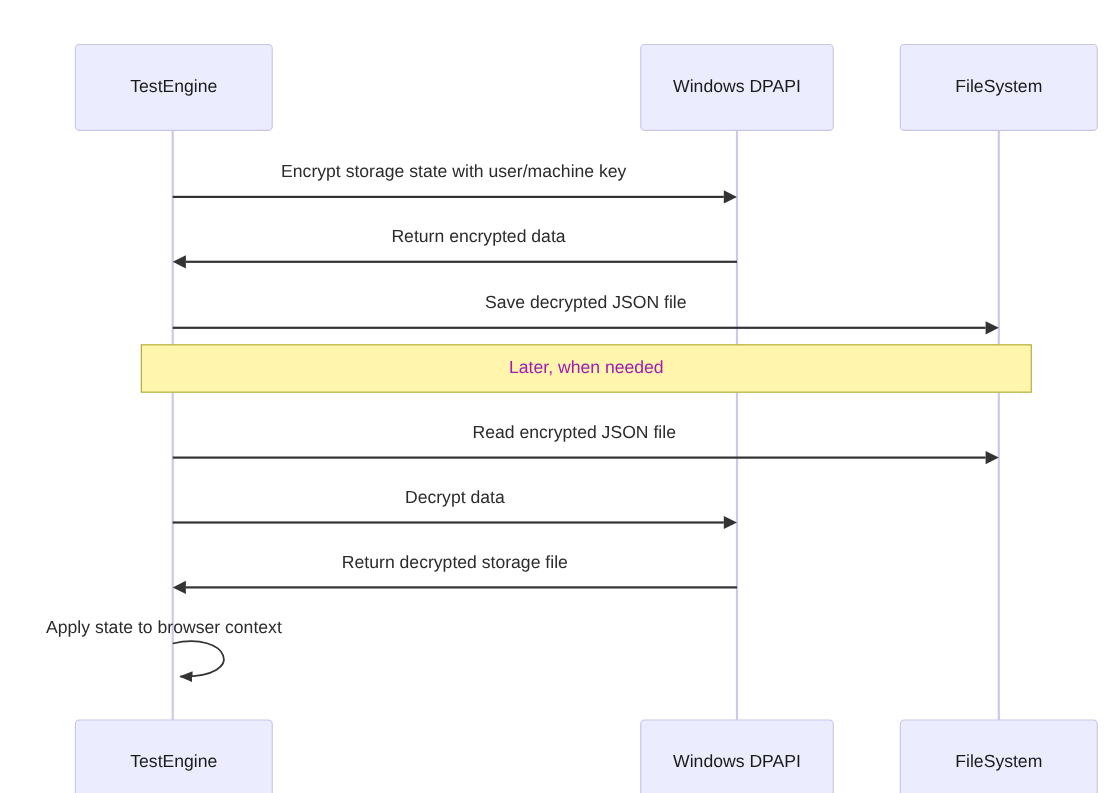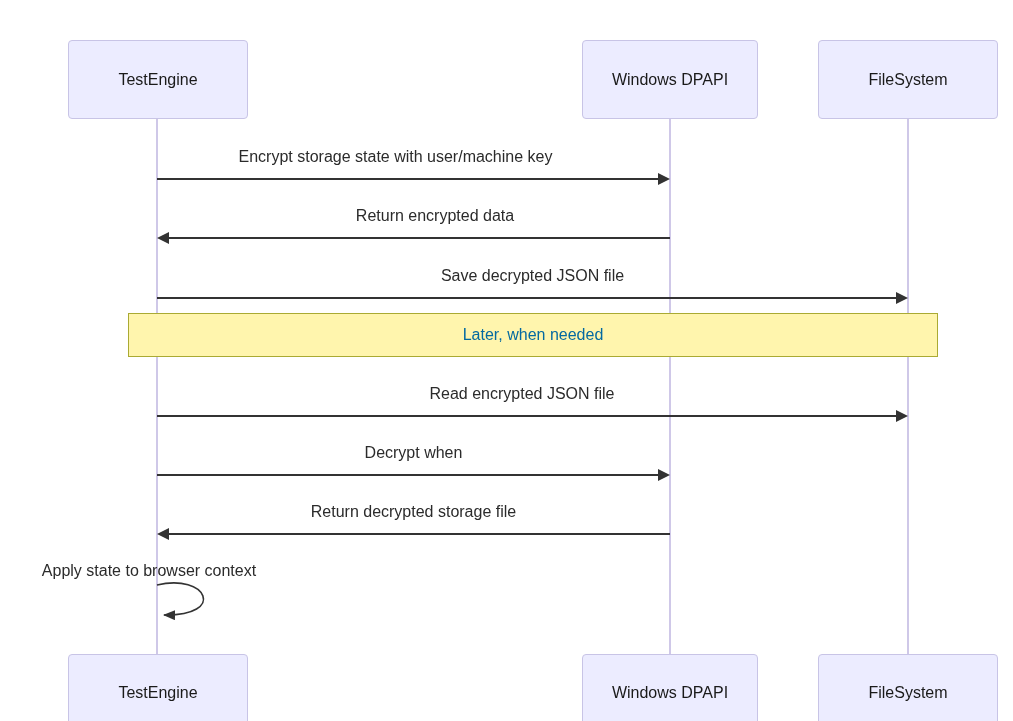--- a/index.html
+++ b/index.html
@@ -70,21 +70,21 @@
     top: 293px;
     width: 810px;
     height: 44px;
     box-sizing: border-box;
     background: #fff5ad;
     border: 1px solid #aaaa33;
     display: flex;
     align-items: center;
     justify-content: center;
     font-size: 16px;
-    color: #0369a1;
+    color: #a21caf;
   }
   .self-loop-svg {
     position: absolute;
     left: 145px;
     top: 556px;
     width: 100px;
     height: 50px;
   }
 </style>
 </head>
@@ -99,41 +99,41 @@
   <div class="actor-box top" style="left:68px;width:180px">
     <span class="actor-label">TestEngine</span>
   </div>
   <div class="actor-box top" style="left:582px;width:176px">
     <span class="actor-label">Windows DPAPI</span>
   </div>
   <div class="actor-box top" style="left:818px;width:180px">
     <span class="actor-label">FileSystem</span>
   </div>
 
-  <div class="msg-label" style="left:139px;width:513px;top:126px">Encrypt storage state with user/machine key</div>
+  <div class="msg-label" style="left:156px;width:513px;top:126px">Encrypt storage state with user/machine key</div>
   <div class="msg-line" style="left:157px;width:501px;top:158px"></div>
   <div class="head right" style="left:658px;top:153px"></div>
 
   <div class="msg-label" style="left:157px;width:556px;top:185px">Return encrypted data</div>
   <div class="msg-line" style="left:169px;width:501px;top:217px"></div>
   <div class="head left" style="left:157px;top:212px"></div>
 
   <div class="msg-label" style="left:157px;width:751px;top:245px">Save decrypted JSON file</div>
   <div class="msg-line" style="left:157px;width:739px;top:277px"></div>
   <div class="head right" style="left:896px;top:272px"></div>
 
   <div class="note-band">
     <span>Later, when needed</span>
   </div>
 
   <div class="msg-label" style="left:157px;width:730px;top:363px">Read encrypted JSON file</div>
   <div class="msg-line" style="left:157px;width:739px;top:395px"></div>
   <div class="head right" style="left:896px;top:390px"></div>
 
-  <div class="msg-label" style="left:157px;width:513px;top:422px">Decrypt when</div>
+  <div class="msg-label" style="left:157px;width:513px;top:422px">Decrypt data</div>
   <div class="msg-line" style="left:157px;width:501px;top:454px"></div>
   <div class="head right" style="left:658px;top:449px"></div>
 
   <div class="msg-label" style="left:157px;width:513px;top:481px">Return decrypted storage file</div>
   <div class="msg-line" style="left:169px;width:501px;top:513px"></div>
   <div class="head left" style="left:157px;top:508px"></div>
 
   <div class="msg-label" style="left:0px;width:298px;top:540px">Apply state to browser context</div>
   <svg class="self-loop-svg" viewBox="0 0 100 50">
     <defs>

